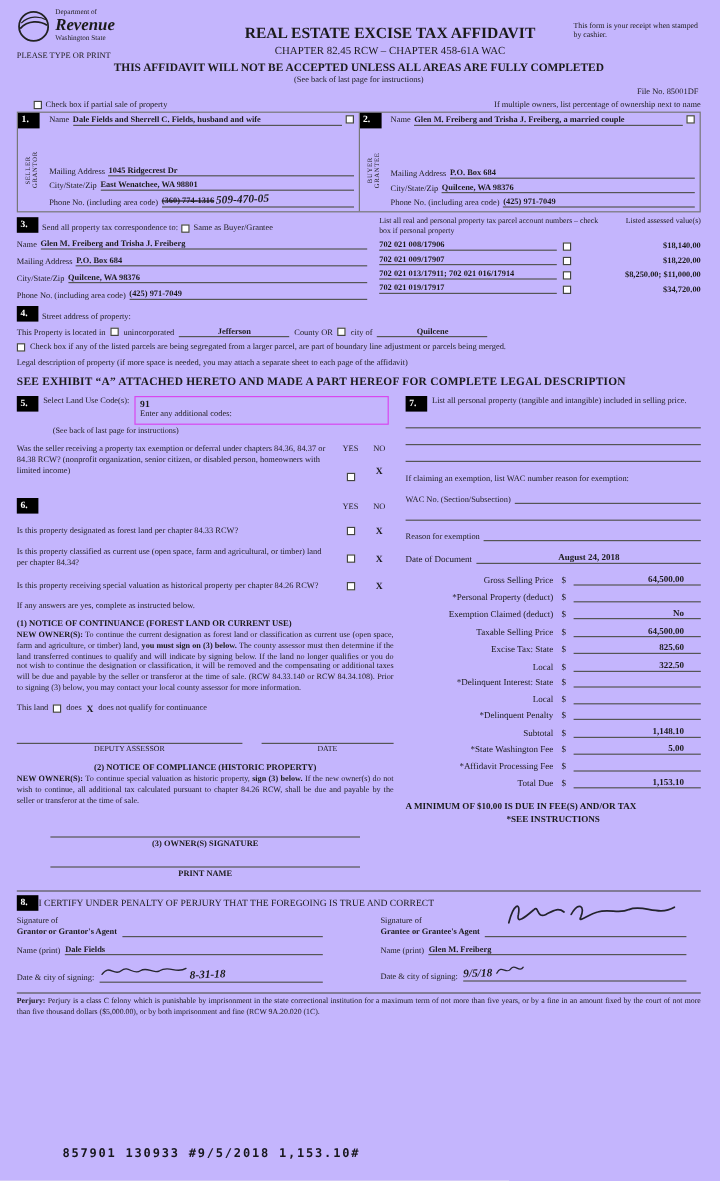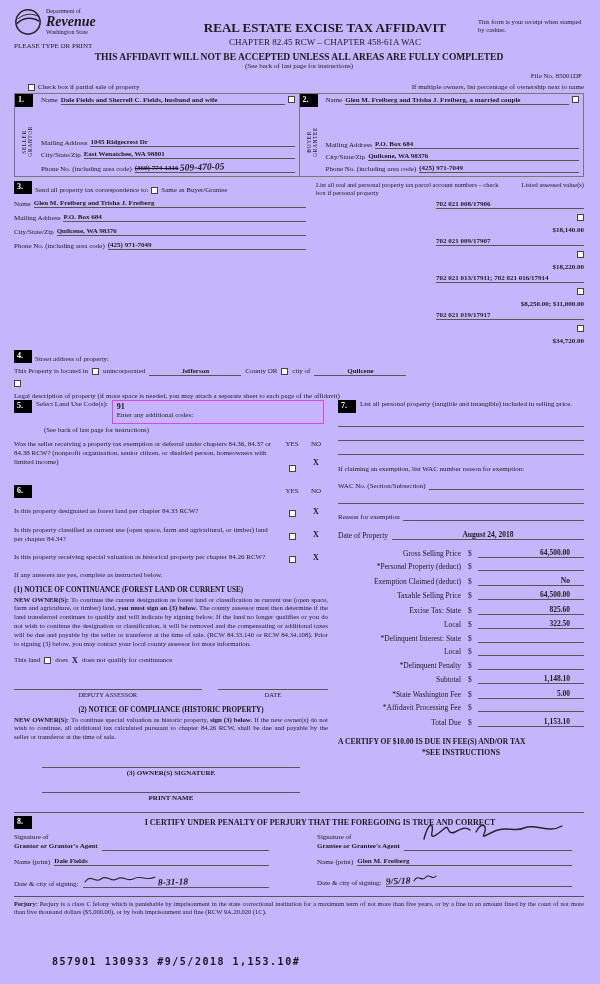--- a/index.html
+++ b/index.html
@@ -48,21 +48,21 @@
   .strike { text-decoration:line-through; font-weight:bold; }
   .hand { font-style:italic; font-size:9.5px; font-weight:bold; display:inline-block; transform:rotate(-2deg); }
 
   
   .sec3 { display:flex; font-size:7px; margin-top:4px; }
   .s3l { width:292px; margin-right:10px; }
   .s3r { flex:1; }
   .s3r-head { display:flex; gap:6px; font-size:6.5px; line-height:1.2; }
   .ph { flex:1; }
   .ah { width:78px; text-align:right; }
-  .prow { display:flex; align-items:flex-end; gap:5px; margin-top:3px;flex-direction:column; }
+  .prow { display:flex; align-items:flex-end; gap:5px; margin-top:3px; }
   .pnum { width:148px; font-size:7px; }
   .pval { flex:1; text-align:right; font-size:7px; }
 
   
   .sec4 { font-size:7px; margin-top:5px; }
   .locrow, .segrow { display:flex; align-items:center; gap:4px; margin-top:4px; }
   .countyfill { width:92px; text-align:center; }
   .legalrow { margin-top:5px; }
   .exhibit { font-size:9.5px; margin:8px 0 6px 0; letter-spacing:0.2px; }
 
@@ -113,21 +113,21 @@
   .mrow { display:flex; align-items:flex-end; margin-top:4.5px; font-size:7.5px; }
   .mlab { flex:1; text-align:right; padding-right:7px; }
   .mdol { width:10px; }
   .mval { width:106px; border-bottom:1px solid #555; text-align:right; padding-right:14px; font-weight:bold; min-height:9px; }
   .minnote { font-size:7.6px; font-weight:bold; margin-top:10px; }
   .seeinstr { font-size:7.6px; font-weight:bold; text-align:center; margin-top:2px; }
 
   
   .sec8 { border-top:1px solid #555; margin-top:10px; padding-top:3px; }
   .s8head { display:flex; align-items:center; }
-  .certify { flex:1; text-align:center; font-weight:bold; font-size:8px;margin-left:24px; }
+  .certify { flex:1; font-weight:normal; font-size:8px; }
   .sigcols { display:flex; margin-top:4px;gap:36px; }
   .sigcol { flex:1; padding-right:12px; }
   .sigrow { display:flex; align-items:flex-end; position:relative; }
   .siglabels { font-size:7px; line-height:1.25; flex:none; }
   .sigfill { flex:1; border-bottom:1px solid #555; min-height:10px; margin-left:4px; }
   .nprow { display:flex; gap:4px; font-size:7px; margin-top:6px; align-items:flex-end; }
   .dtrow { display:flex; gap:4px; font-size:7px; margin-top:6px; align-items:flex-end; }
   .handdate { font-style:italic; font-weight:bold; font-size:9.5px; display:inline-block; transform:rotate(-2deg); }
   .sigsvg { position:absolute; right:4px; top:-16px; }
 
@@ -301,23 +301,25 @@
       <span class="cb"></span>
       <span>unincorporated</span>
       <span class="fill fval countyfill">Jefferson</span>
       <span>County OR</span>
       <span class="cb"></span>
       <span>city of</span>
       <span class="fill fval countyfill">Quilcene</span>
     </div>
     <div class="segrow">
       <span class="cb"></span>
+      <span>Check box if any of the listed parcels are being segregated from a larger parcel, are part of boundary line adjustment or parcels being merged.</span>
     </div>
     <div class="legalrow">Legal description of property (if more space is needed, you may attach a separate sheet to each page of the affidavit)</div>
   </div>
+  <div class="exhibit b">SEE EXHIBIT “A” ATTACHED HERETO AND MADE A PART HEREOF FOR COMPLETE LEGAL DESCRIPTION</div>
 
   <div class="main">
     <div class="lcol">
 
       <div class="sec5top">
         <span class="num">5.</span>
         <span>Select Land Use Code(s):</span>
         <div class="codebox">
           <div class="luc">91</div>
           <div>Enter any additional codes:</div>
@@ -404,21 +406,21 @@
       <div class="wacrow">
         <span>WAC No. (Section/Subsection)</span>
         <span class="grow fill"></span>
       </div>
       <div class="blank"></div>
       <div class="wacrow">
         <span>Reason for exemption</span>
         <span class="grow fill"></span>
       </div>
       <div class="docrow">
-        <span class="doclab">Date of Property</span>
+        <span class="doclab">Date of Document</span>
         <span class="docval">August 24, 2018</span>
       </div>
 
       <div class="money">
         <div class="mrow">
             <div class="mlab">Gross Selling Price</div>
             <div class="mdol">$</div>
             <div class="mval">64,500.00</div>
           </div>
         <div class="mrow">
@@ -476,21 +478,21 @@
             <div class="mdol">$</div>
             <div class="mval"></div>
           </div>
         <div class="mrow">
             <div class="mlab">Total Due</div>
             <div class="mdol">$</div>
             <div class="mval">1,153.10</div>
           </div>
       </div>
 
-      <div class="minnote">A CERTIFY OF $10.00 IS DUE IN FEE(S) AND/OR TAX</div>
+      <div class="minnote">A MINIMUM OF $10.00 IS DUE IN FEE(S) AND/OR TAX</div>
       <div class="seeinstr">*SEE INSTRUCTIONS</div>
     </div>
   </div>
 
   <div class="sec8">
     <div class="s8head">
       <span class="num">8.</span>
       <span class="certify">I CERTIFY UNDER PENALTY OF PERJURY THAT THE FOREGOING IS TRUE AND CORRECT</span>
     </div>
     <div class="sigcols">

